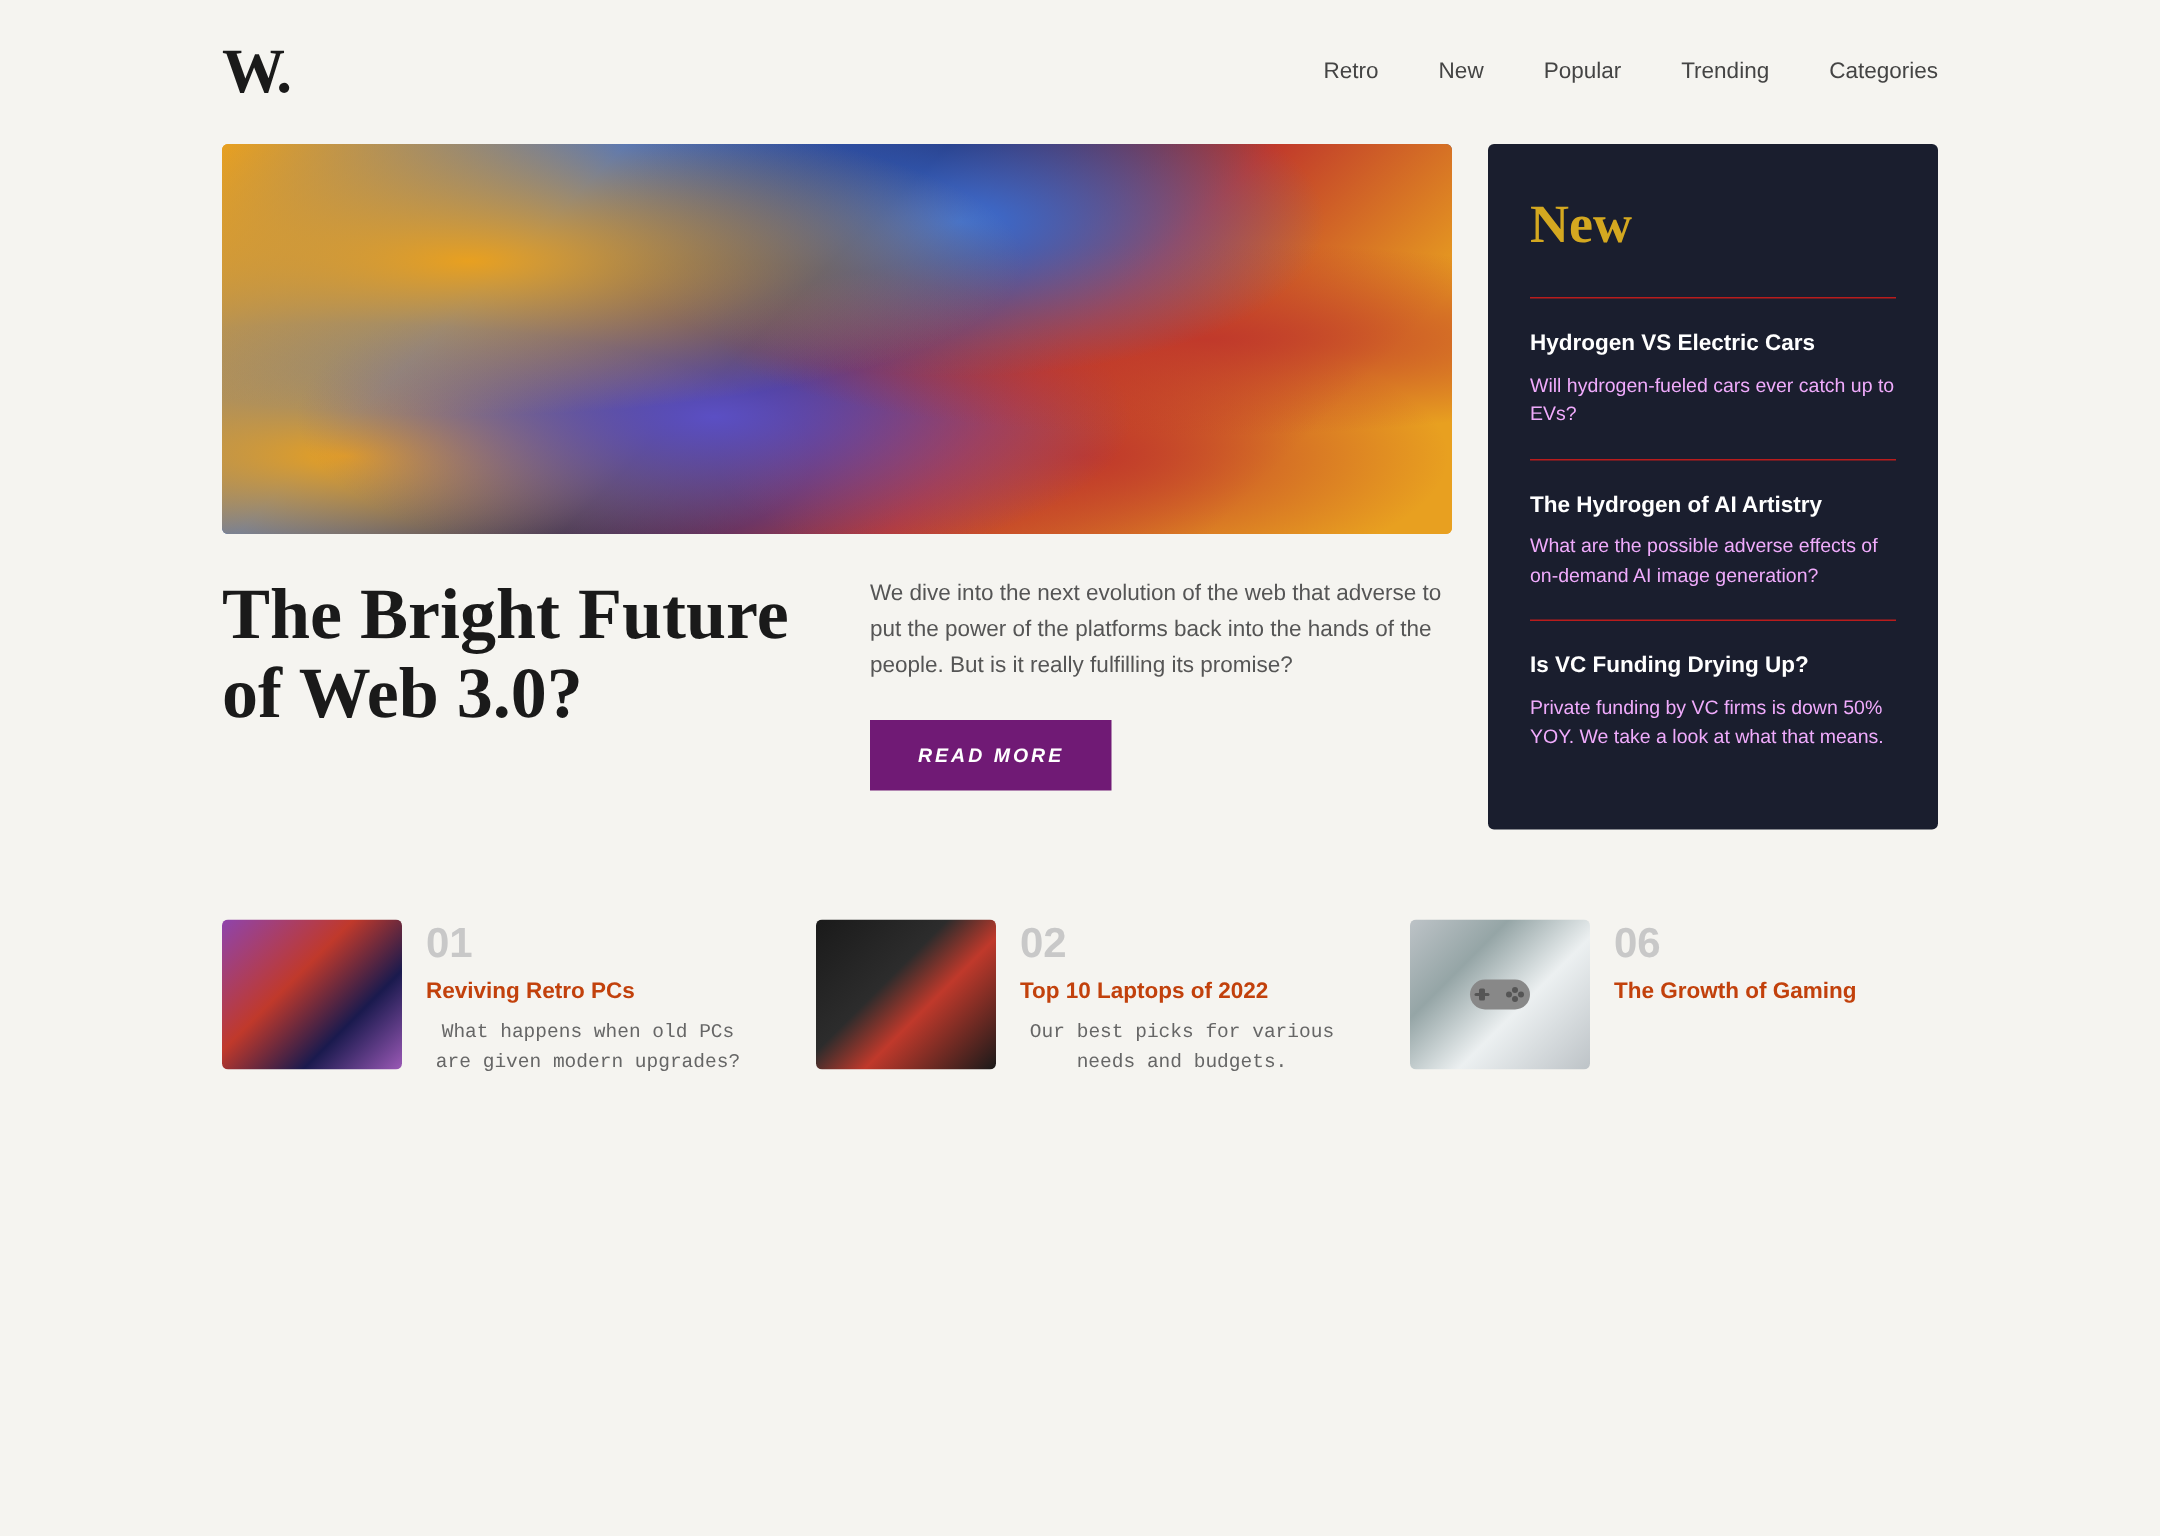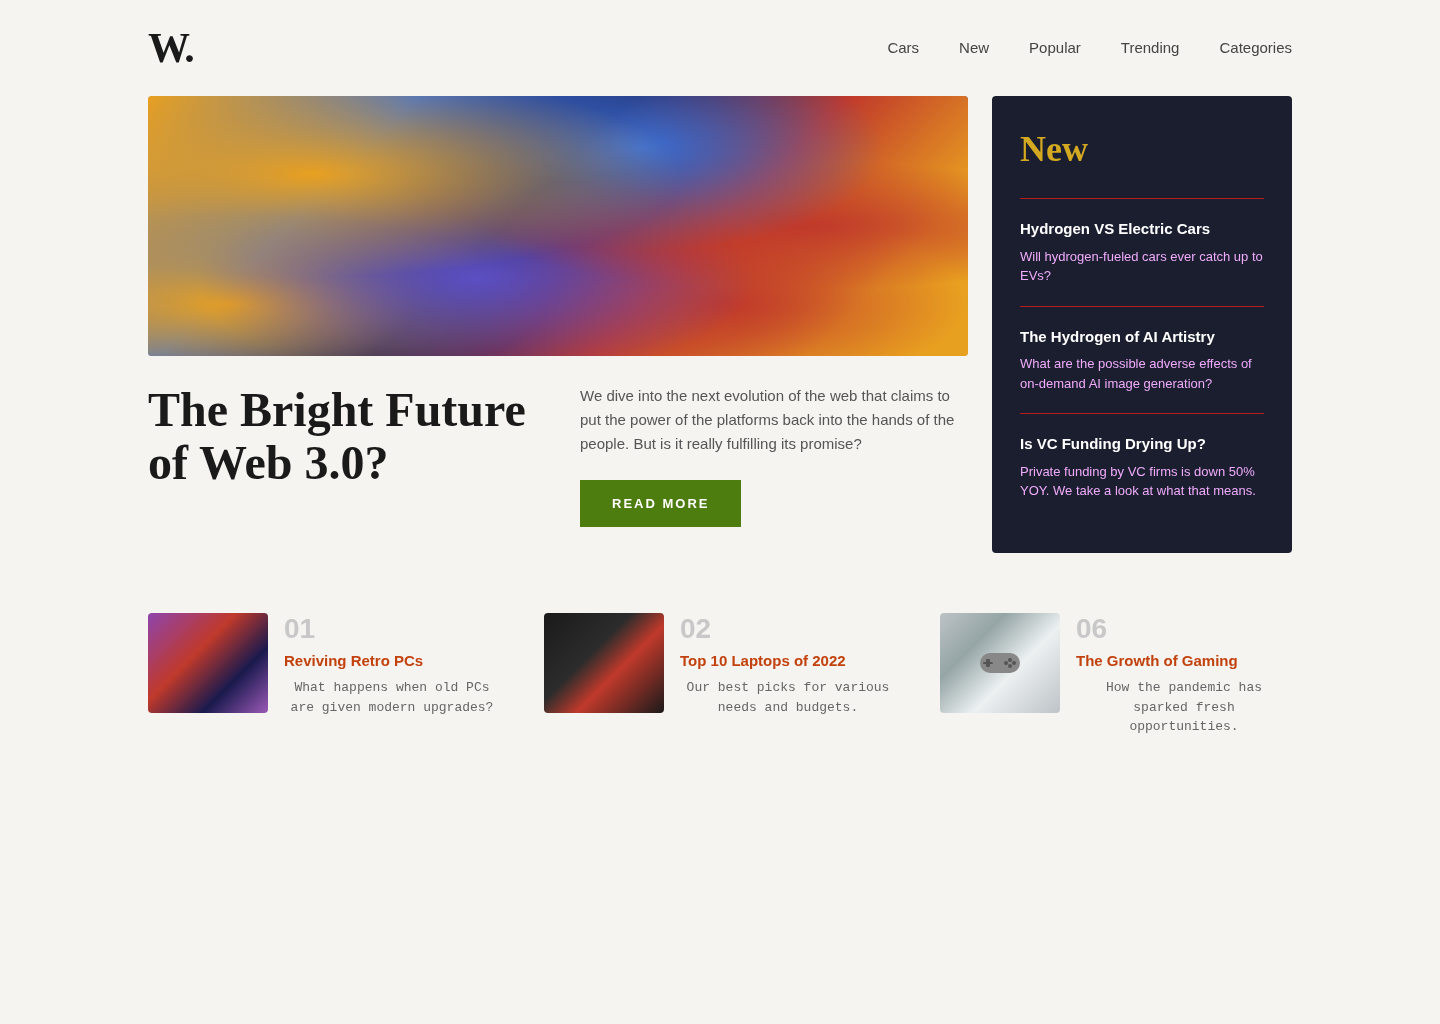--- a/index.html
+++ b/index.html
@@ -97,31 +97,32 @@
       flex-direction: column;
       gap: 24px;
     }
     .hero-desc {
       font-size: 15px;
       color: #555;
       line-height: 1.6;
       font-family: Arial, sans-serif;
     }
     .read-more-btn {
-      background-color: #4d7c0f;
+      background-color: #701a75;
       color: #fff;
       border: none;
       padding: 16px 32px;
       font-size: 13px;
       font-weight: 700;
       letter-spacing: 2px;
       cursor: pointer;
       font-family: Arial, sans-serif;
       width: fit-content;
       text-transform: uppercase;
+      font-style: italic;
     }
 
     
     .new-panel {
       width: 300px;
       background-color: #1a1e2e;
       border-radius: 4px;
       padding: 32px 28px;
       color: #fff;
       flex-shrink: 0;
@@ -215,40 +216,40 @@
       font-family: Liberation Mono, monospace;
       text-align: center;
     }
   </style>
 </head>
 <body>
 
 <nav>
   <div class="logo">W.</div>
   <ul class="nav-links">
-    <li><a href="#">Cars</a></li>
+    <li><a href="#">Retro</a></li>
     <li><a href="#">New</a></li>
     <li><a href="#">Popular</a></li>
     <li><a href="#">Trending</a></li>
     <li><a href="#">Categories</a></li>
   </ul>
 </nav>
 
 <div class="main-content">
 
   <div class="hero-left">
     <div class="hero-image">
       <div class="hero-image-inner">
         <div class="block-scene"></div>
       </div>
     </div>
     <div class="hero-text-block">
       <h1 class="hero-title">The Bright Future of Web 3.0?</h1>
       <div class="hero-desc-block">
-        <p class="hero-desc">We dive into the next evolution of the web that claims to put the power of the platforms back into the hands of the people. But is it really fulfilling its promise?</p>
+        <p class="hero-desc">We dive into the next evolution of the web that adverse to put the power of the platforms back into the hands of the people. But is it really fulfilling its promise?</p>
         <button class="read-more-btn">READ MORE</button>
       </div>
     </div>
   </div>
 
   <div class="new-panel">
     <div class="new-panel-title">New</div>
 
     <div class="new-item">
       <div class="new-item-title">Hydrogen VS Electric Cars</div>
@@ -300,17 +301,16 @@
           <circle cx="40" cy="17" r="2" fill="#555"></circle>
           <circle cx="44" cy="20" r="2" fill="#555"></circle>
           <circle cx="40" cy="23" r="2" fill="#555"></circle>
           <circle cx="36" cy="20" r="2" fill="#555"></circle>
         </svg>
       </div>
     </div>
     <div class="article-info">
       <div class="article-number">06</div>
       <div class="article-title">The Growth of Gaming</div>
-      <div class="article-desc">How the pandemic has sparked fresh opportunities.</div>
     </div>
   </div>
 
 </div>
 
 </body></html>

